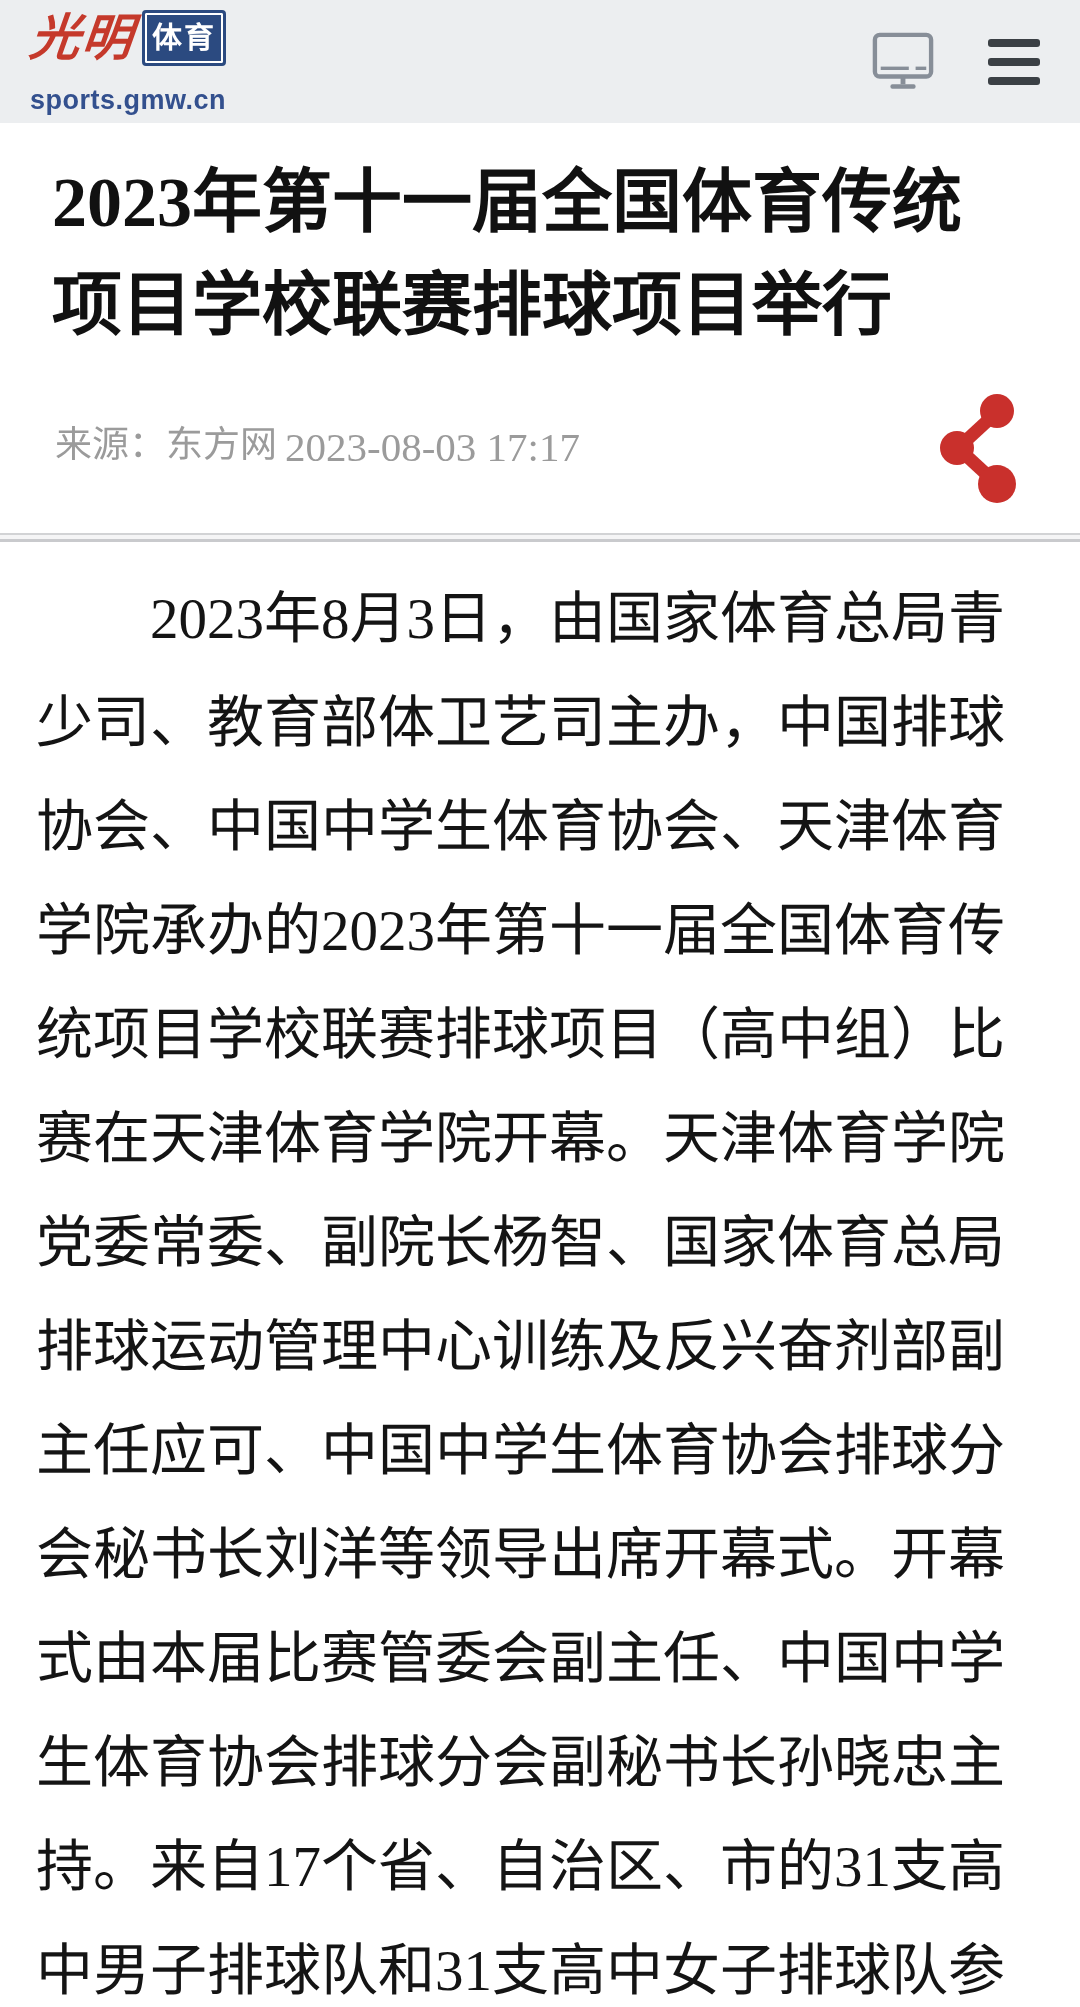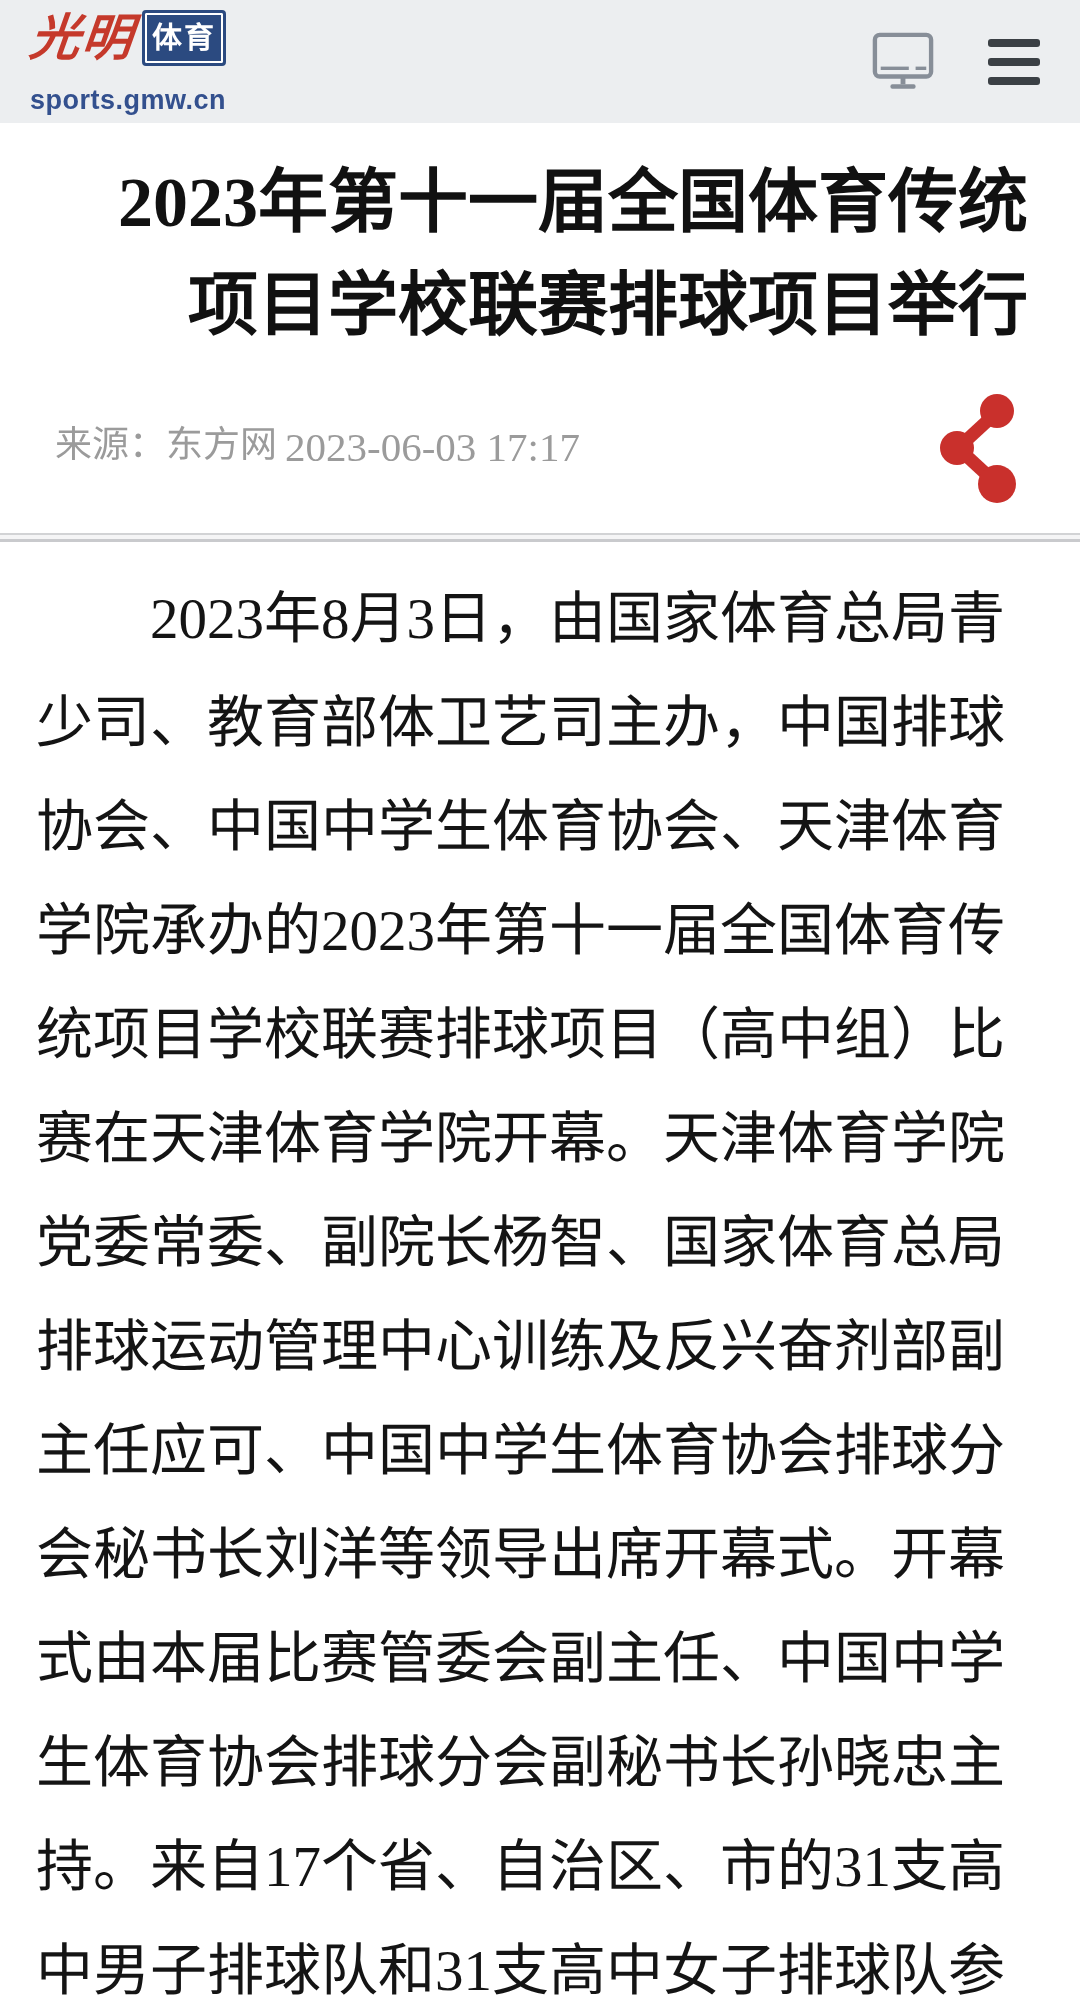--- a/index.html
+++ b/index.html
@@ -83,21 +83,21 @@
     border-radius: 3px;
     background: #3b4045;
   }
   
   .article-title {
     margin: 28px 52px 0 52px;
     font-size: 70px;
     line-height: 103px;
     font-weight: bold;
     color: #111111;
-    text-align: right;
+    text-align: left;
     font-family: "Liberation Serif", "DejaVu Serif", serif;
   }
   
   .meta-row {
     display: flex;
     align-items: center;
     justify-content: space-between;
     margin: 34px 62px 0 55px;
   }
   .meta-left { display: flex; flex-direction: row; gap: 8px; }
@@ -160,21 +160,21 @@
     </div>
   </div>
 </header>
 
 <main>
   <h1 class="article-title">2023年第十一届全国体育传统项目学校联赛排球项目举行</h1>
 
   <div class="meta-row">
     <div class="meta-left">
       <span class="meta-source">来源：东方网</span>
-      <span class="meta-date">2023-06-03 17:17</span>
+      <span class="meta-date">2023-08-03 17:17</span>
     </div>
     <svg class="share-icon" viewBox="0 0 78 112" xmlns="http://www.w3.org/2000/svg">
       <line x1="18" y1="57" x2="57" y2="21" stroke="#c9302c" stroke-width="13"></line>
       <line x1="18" y1="57" x2="57" y2="93" stroke="#c9302c" stroke-width="13"></line>
       <circle cx="57" cy="20" r="17" fill="#c9302c"></circle>
       <circle cx="17" cy="57" r="17" fill="#c9302c"></circle>
       <circle cx="57" cy="93" r="19" fill="#c9302c"></circle>
     </svg>
   </div>
 

